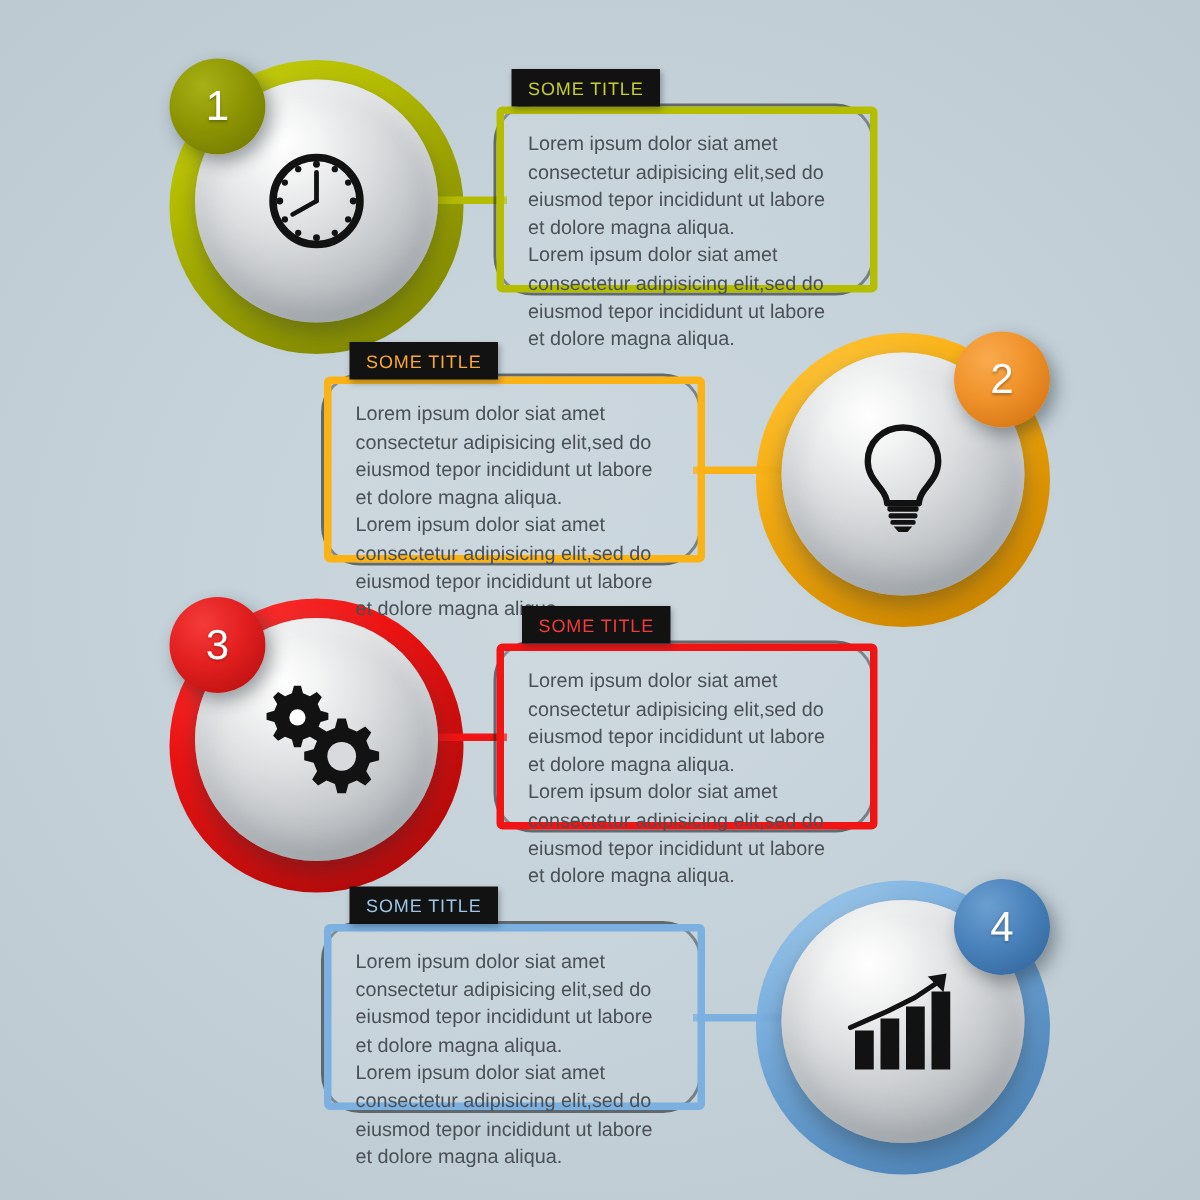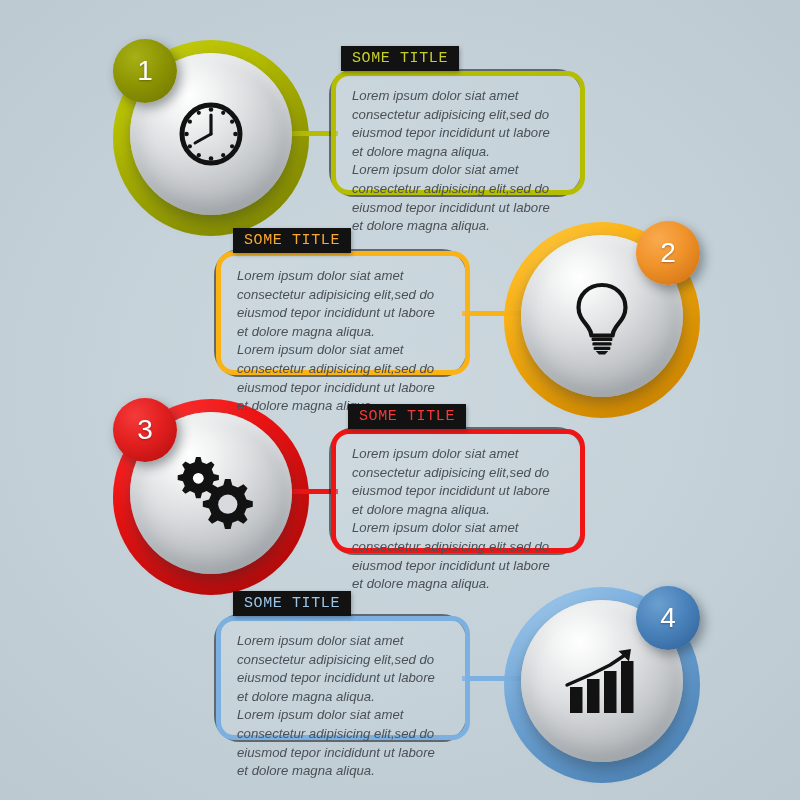--- a/index.html
+++ b/index.html
@@ -124,35 +124,34 @@
     position: absolute;
     height: 25px;
     background: #121212;
     display: flex;
     align-items: center;
     padding: 0 11px;
     z-index: 6;
     box-shadow: 1px 2px 4px rgba(30,40,48,0.35);
   }
   .title-chip span {
-    font-size: 15px;
+    font-size: 12px;
     letter-spacing: 0.6px;
-    font-family: Liberation Mono, monospace;
+    font-family: Liberation Sans, sans-serif;
     white-space: nowrap;
   }
 
   
   .panel {
     position: absolute;
     border-style: solid;
     border-width: 5px;
-    border-radius: 18px;
+    border-radius: 4px;
     box-sizing: border-box;
     z-index: 2;
-    font-style: italic;
   }
   .panel-body {
     position: absolute;
     left: 16px;
     top: 11px;
     width: 232px;
     color: #4a5056;
     font-size: 13.2px;
     line-height: 18.6px;
     font-family: "Liberation Sans", sans-serif;

